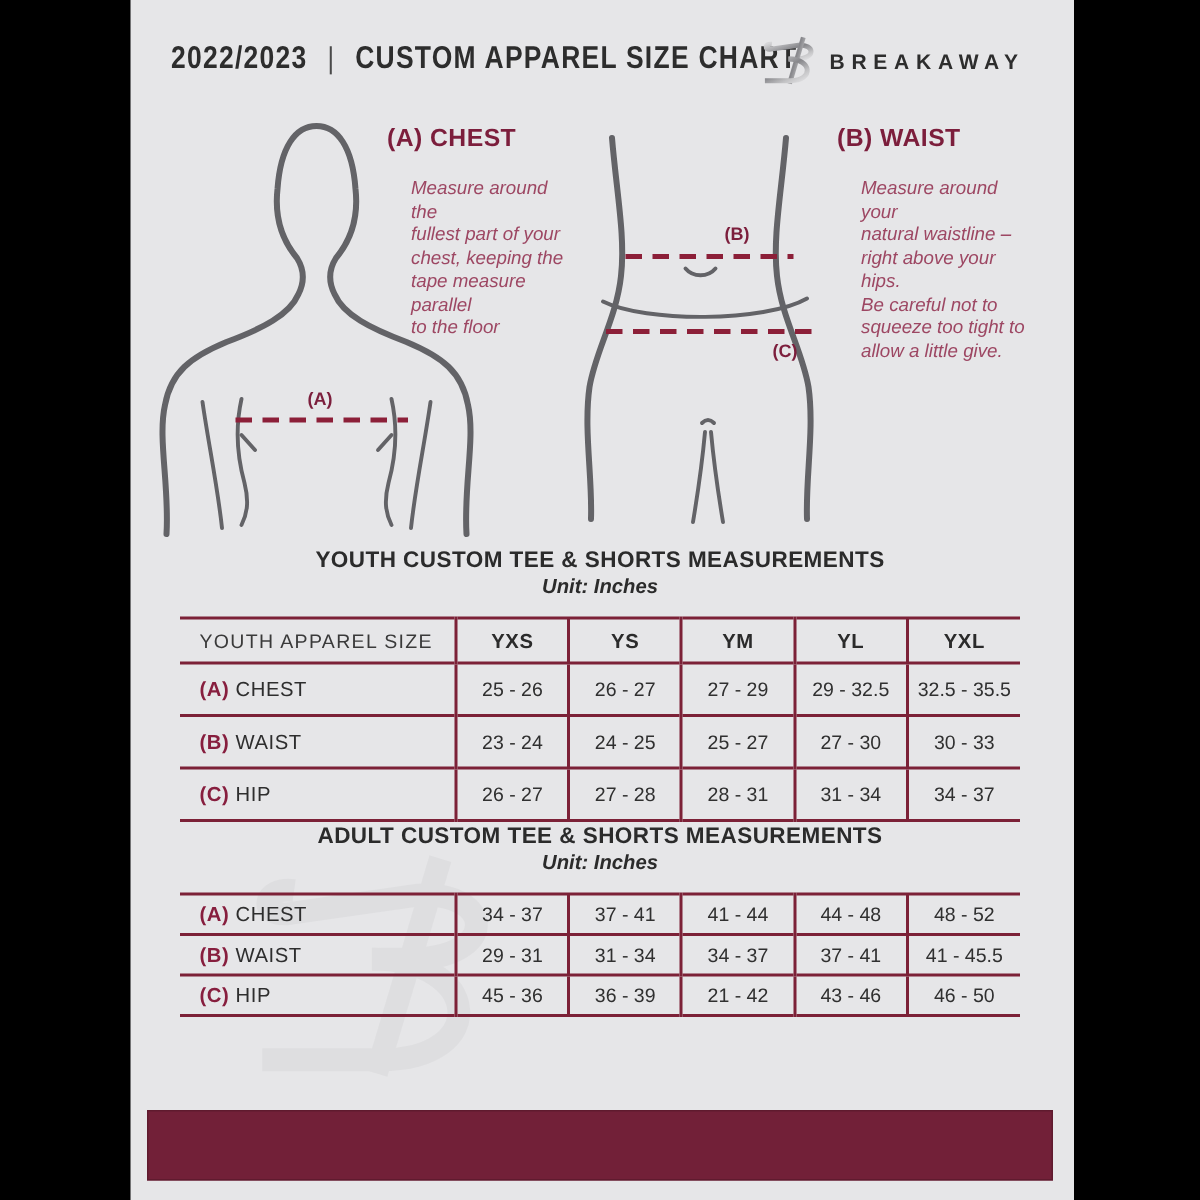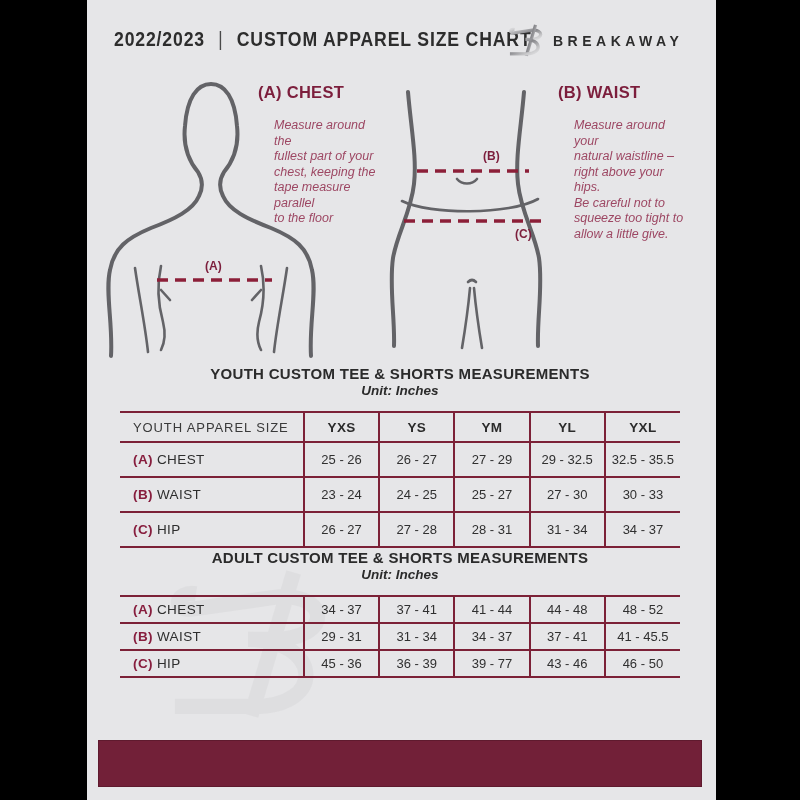--- a/index.html
+++ b/index.html
@@ -213,21 +213,21 @@
           <td class="val">29 - 31</td>
           <td class="val">31 - 34</td>
           <td class="val">34 - 37</td>
           <td class="val">37 - 41</td>
           <td class="val">41 - 45.5</td>
         </tr>
         <tr class="drow">
           <td class="rowlabel"><span class="pfx">(C)</span><span>HIP</span></td>
           <td class="val">45 - 36</td>
           <td class="val">36 - 39</td>
-          <td class="val">39 - 77</td>
+          <td class="val">21 - 42</td>
           <td class="val">43 - 46</td>
           <td class="val">46 - 50</td>
         </tr>
       </tbody>
         </table>
     </div>
 
     <div class="footer-bar"></div>
   </div>
 </div>

